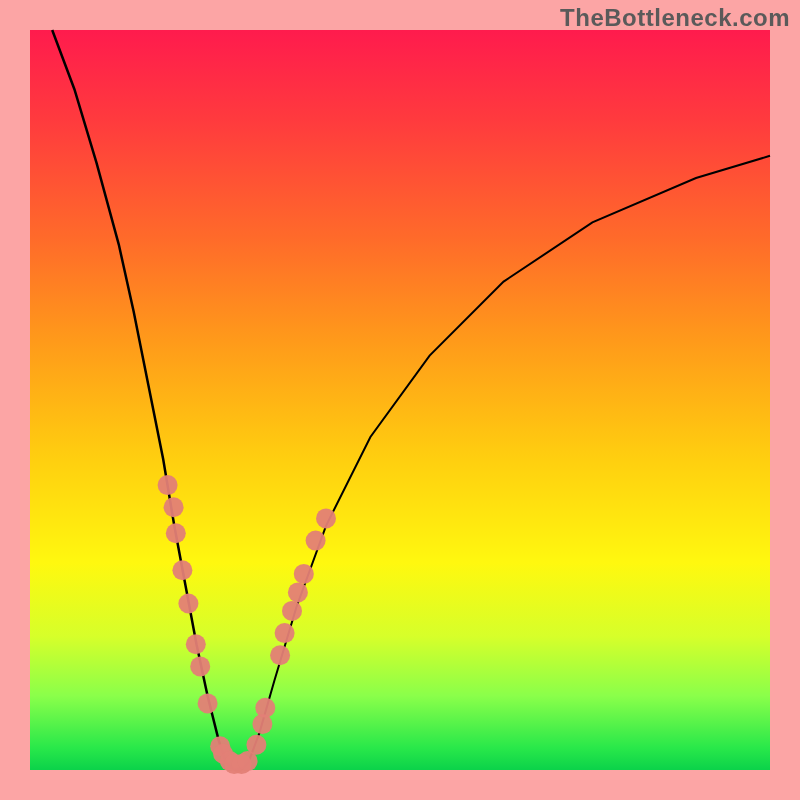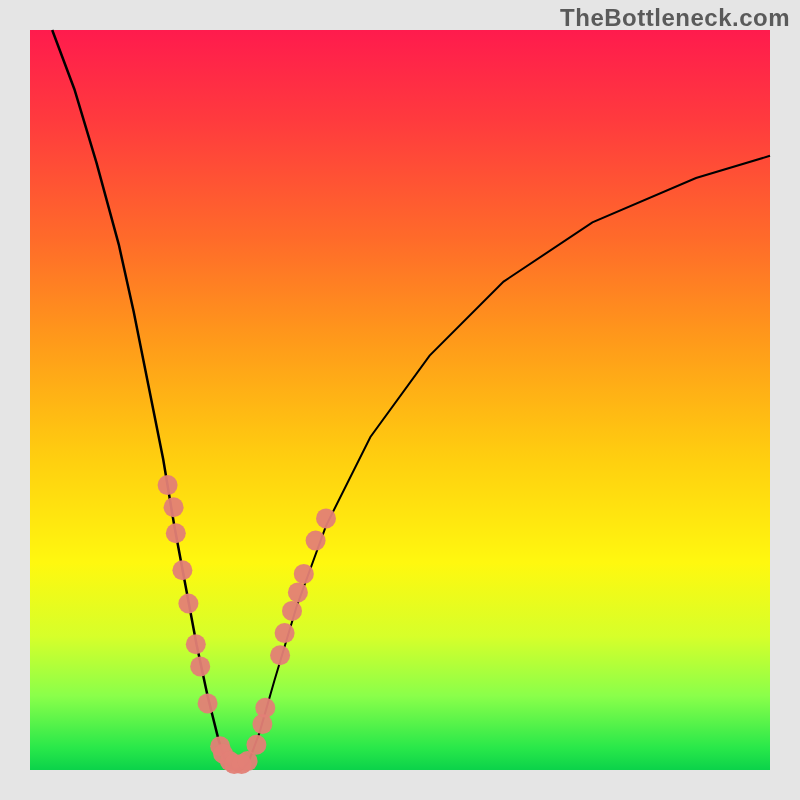--- a/index.html
+++ b/index.html
@@ -10,21 +10,21 @@
     overflow: hidden;
     background: #000;
     font-family: Arial, Helvetica, sans-serif;
   }
   .frame {
     position: absolute;
     left: 0;
     top: 0;
     width: 800px;
     height: 800px;
-    background: #e5e5e5;
+    background: #fca5a5;
   }
   .plot-area {
     position: absolute;
     left: 30px;
     top: 30px;
     width: 740px;
     height: 740px;
     
     background: linear-gradient(
       to bottom,

